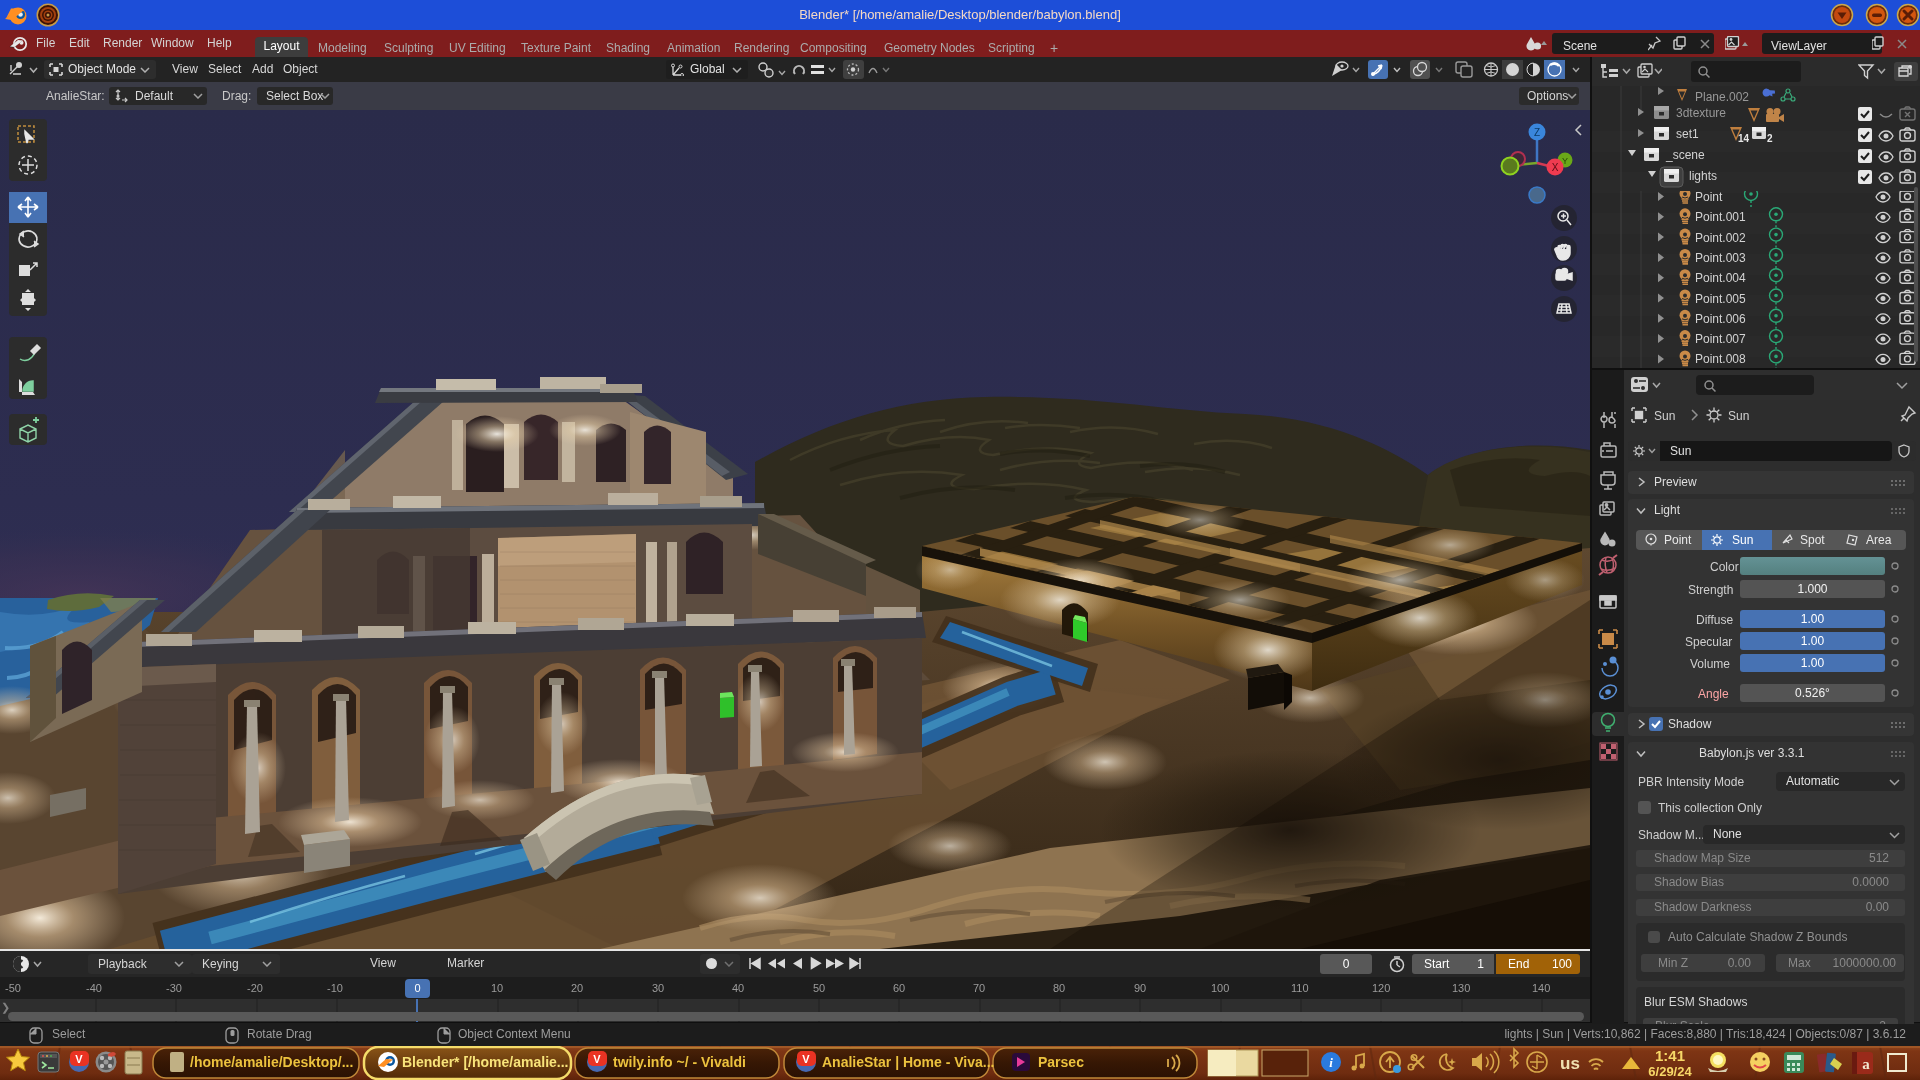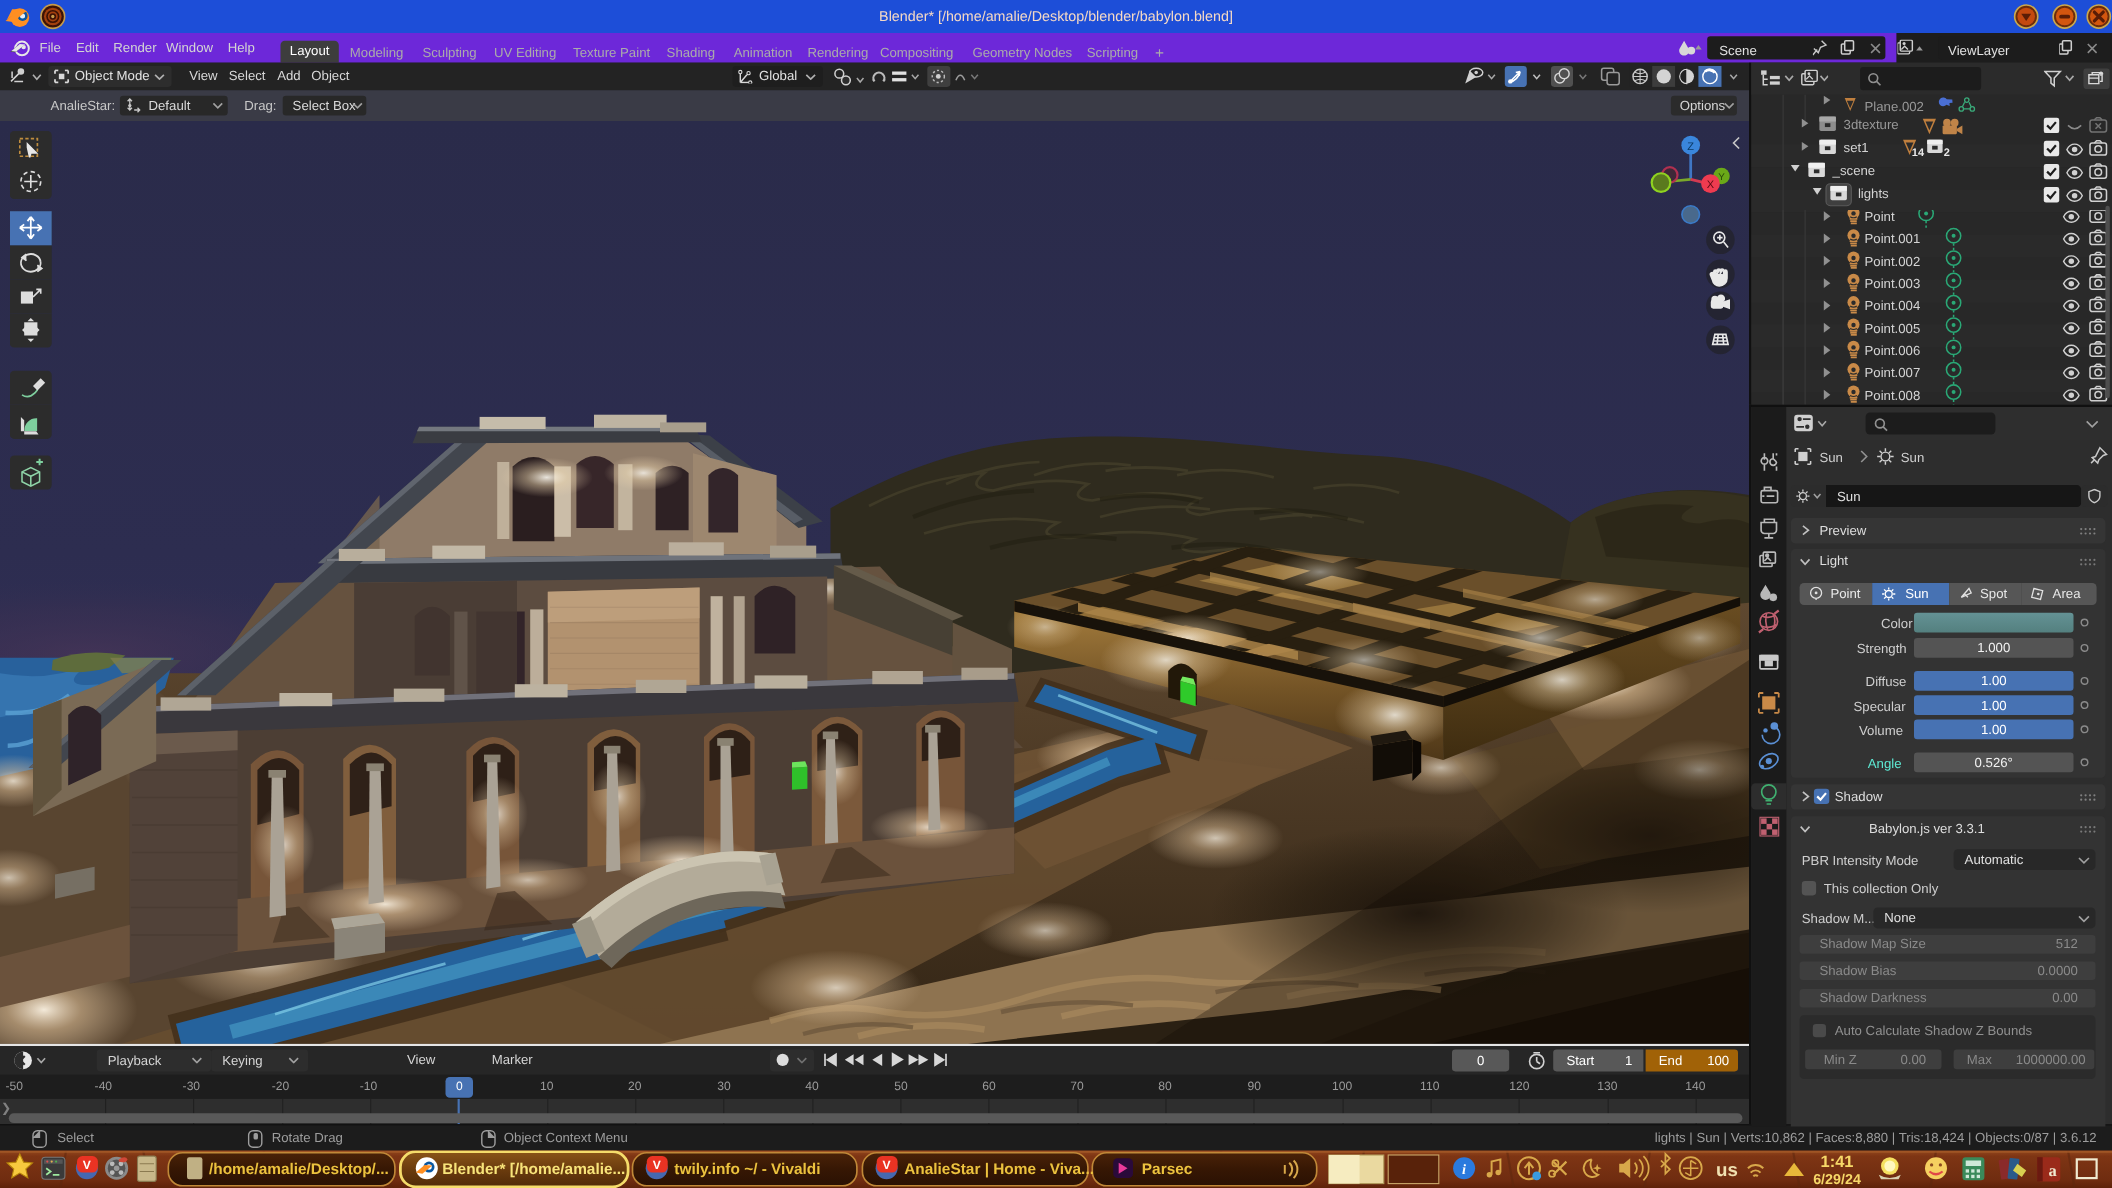--- a/index.html
+++ b/index.html
@@ -1,22 +1,22 @@
 <!DOCTYPE html>
 <html><head>
 <meta charset="utf-8">
 <style>
 * { margin:0; padding:0; box-sizing:border-box; }
 html,body { width:1920px; height:1080px; overflow:hidden; background:#1d1d1d;
   font-family:"Liberation Sans", sans-serif; }
 .abs { position:absolute; }
 #titlebar { position:absolute; left:0; top:0; width:1920px; height:30px;
   background:#1d4ed8; }
-#menubar { position:absolute; left:0; top:30px; width:1724px; height:27px;
-  background:#6d28d9; color:#d4d4d4; font-size:12px; }
+#menubar { position:absolute; left:0; top:30px; width:1920px; height:27px;
+  background:#7f1d1d; color:#d4d4d4; font-size:12px; }
 #vpheader { position:absolute; left:0; top:57px; width:1590px; height:25px;
   background:#232323; color:#d8d8d8; font-size:12px; }
 #toolsettings { position:absolute; left:0; top:82px; width:1590px; height:28px;
   background:#3a3b46; color:#c8c8c8; font-size:12px; }
 #viewport { position:absolute; left:0; top:110px; width:1590px; height:839px;
   background:#343160; overflow:hidden; }
 #timeline { position:absolute; left:0; top:949px; width:1590px; height:73px;
   border-top:2px solid #e5e5e5; background:#282828; }
 #statusbar { position:absolute; left:0; top:1022px; width:1920px; height:24px;
   border-top:1px solid #0f0f0f; background:#1c1c1c; color:#9d9d9d; font-size:12px; }
@@ -1452,21 +1452,21 @@
     <span class="abs" style="left:82px;top:61px;color:#cfcfcf;">Color</span>
     <div class="abs" style="left:112px;top:58px;width:145px;height:18px;background:linear-gradient(#649295,#54807f);border-radius:3px;"></div>
     <span class="abs" style="left:60px;top:84px;color:#cfcfcf;">Strength</span>
     <div class="abs" style="left:112px;top:81px;width:145px;height:18px;background:#545454;border-radius:3px;text-align:center;line-height:18px;color:#f2f2f2;">1.000</div>
     <span class="abs" style="left:68px;top:114px;color:#cfcfcf;">Diffuse</span>
     <div class="abs" style="left:112px;top:111px;width:145px;height:18px;background:#4772b3;border-radius:3px;text-align:center;line-height:18px;color:#fff;">1.00</div>
     <span class="abs" style="left:57px;top:136px;color:#cfcfcf;">Specular</span>
     <div class="abs" style="left:112px;top:133px;width:145px;height:18px;background:#4772b3;border-radius:3px;text-align:center;line-height:18px;color:#fff;">1.00</div>
     <span class="abs" style="left:62px;top:158px;color:#cfcfcf;">Volume</span>
     <div class="abs" style="left:112px;top:155px;width:145px;height:18px;background:#4772b3;border-radius:3px;text-align:center;line-height:18px;color:#fff;">1.00</div>
-    <span class="abs" style="left:70px;top:188px;color:#5eead4;">Angle</span>
+    <span class="abs" style="left:70px;top:188px;color:#fca5a5;">Angle</span>
     <div class="abs" style="left:112px;top:185px;width:145px;height:18px;background:#545454;border-radius:3px;text-align:center;line-height:18px;color:#f2f2f2;">0.526°</div>
     <svg class="abs" style="left:262px;top:58px" width="10" height="150" viewBox="0 0 10 150">
       <g fill="none" stroke="#8a8a8a" stroke-width="1.3">
         <circle cx="5" cy="9" r="3"></circle>
           <circle cx="5" cy="32" r="3"></circle>
           <circle cx="5" cy="62" r="3"></circle>
         <circle cx="5" cy="84" r="3"></circle>
           <circle cx="5" cy="106" r="3"></circle>
           <circle cx="5" cy="136" r="3"></circle>
       </g>
@@ -1542,14 +1542,21 @@
     <div class="abs" style="left:8px;top:181px;width:269px;height:58px;background:#2b2b2b;border-radius:4px;">
       <div class="abs" style="left:12px;top:8px;width:12px;height:12px;background:#4a4a4a;border-radius:3px;"></div>
       <span class="abs" style="left:32px;top:7px;color:#909090;">Auto Calculate Shadow Z Bounds</span>
       <div class="abs" style="left:5px;top:31px;width:124px;height:18px;background:#3e3e3e;border-radius:3px;color:#8a8a8a;line-height:18px;">
         <span style="margin-left:17px">Min Z</span><span style="position:absolute;right:14px">0.00</span>
       </div>
       <div class="abs" style="left:140px;top:31px;width:128px;height:18px;background:#3e3e3e;border-radius:3px;color:#8a8a8a;line-height:18px;">
         <span style="margin-left:12px">Max</span><span style="position:absolute;right:8px">1000000.00</span>
       </div>
     </div>
+    <div class="abs" style="left:8px;top:245px;width:269px;height:37px;background:#2b2b2b;border-radius:4px 4px 0 0;">
+      <span class="abs" style="left:8px;top:8px;color:#d5d5d5;">Blur ESM Shadows</span>
+      <div class="abs" style="left:7px;top:31px;width:255px;height:6px;background:#3e3e3e;border-radius:3px 3px 0 0;overflow:hidden;color:#8a8a8a;">
+          <span style="position:absolute;left:12px;top:1px;">Blur Scale</span>
+          <span style="position:absolute;right:12px;top:1px;">2</span>
+        </div>
+    </div>
   </div>
 </div>
 
 </body></html>

